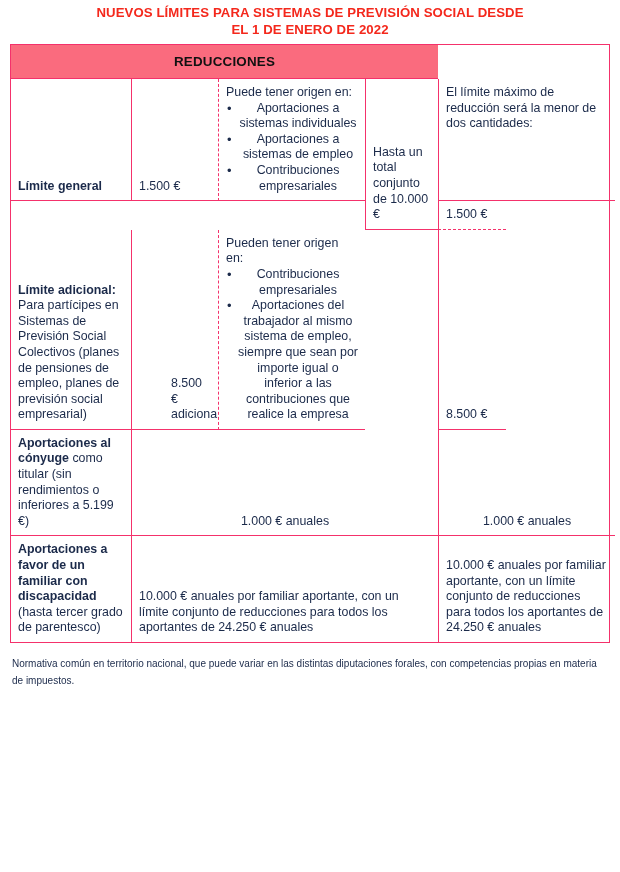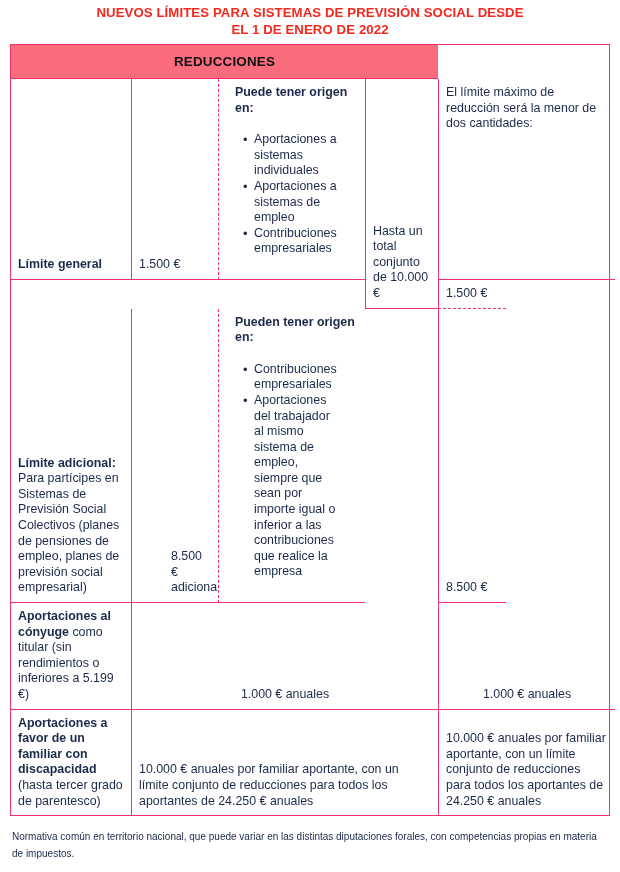--- a/index.html
+++ b/index.html
@@ -80,25 +80,26 @@
     padding: 8px 6px;
   }
   .hdr.span-left { grid-column: 1 / 5; }
   .hdr.span-right { grid-column: 5 / 7; }
 
   
   .vcenter { display: flex; flex-direction: column; justify-content: flex-end; }
   .center-txt { text-align: center; }
   .bold { font-weight: bold; }
 
-  .lead { margin: 0 0 0 9px; font-weight: bold; }
+  .lead { margin: 0 0 0 0; }
   ul.blist {
     list-style: none;
-    margin: 16px;
+    margin: 0;
     padding: 0;
+    text-align: center;
   }
   ul.blist li {
     position: relative;
     padding-left: 12px;
     margin: 0;
   }
   ul.blist li::before {
     content: "\2022";
     position: absolute;
     left: 1px;

